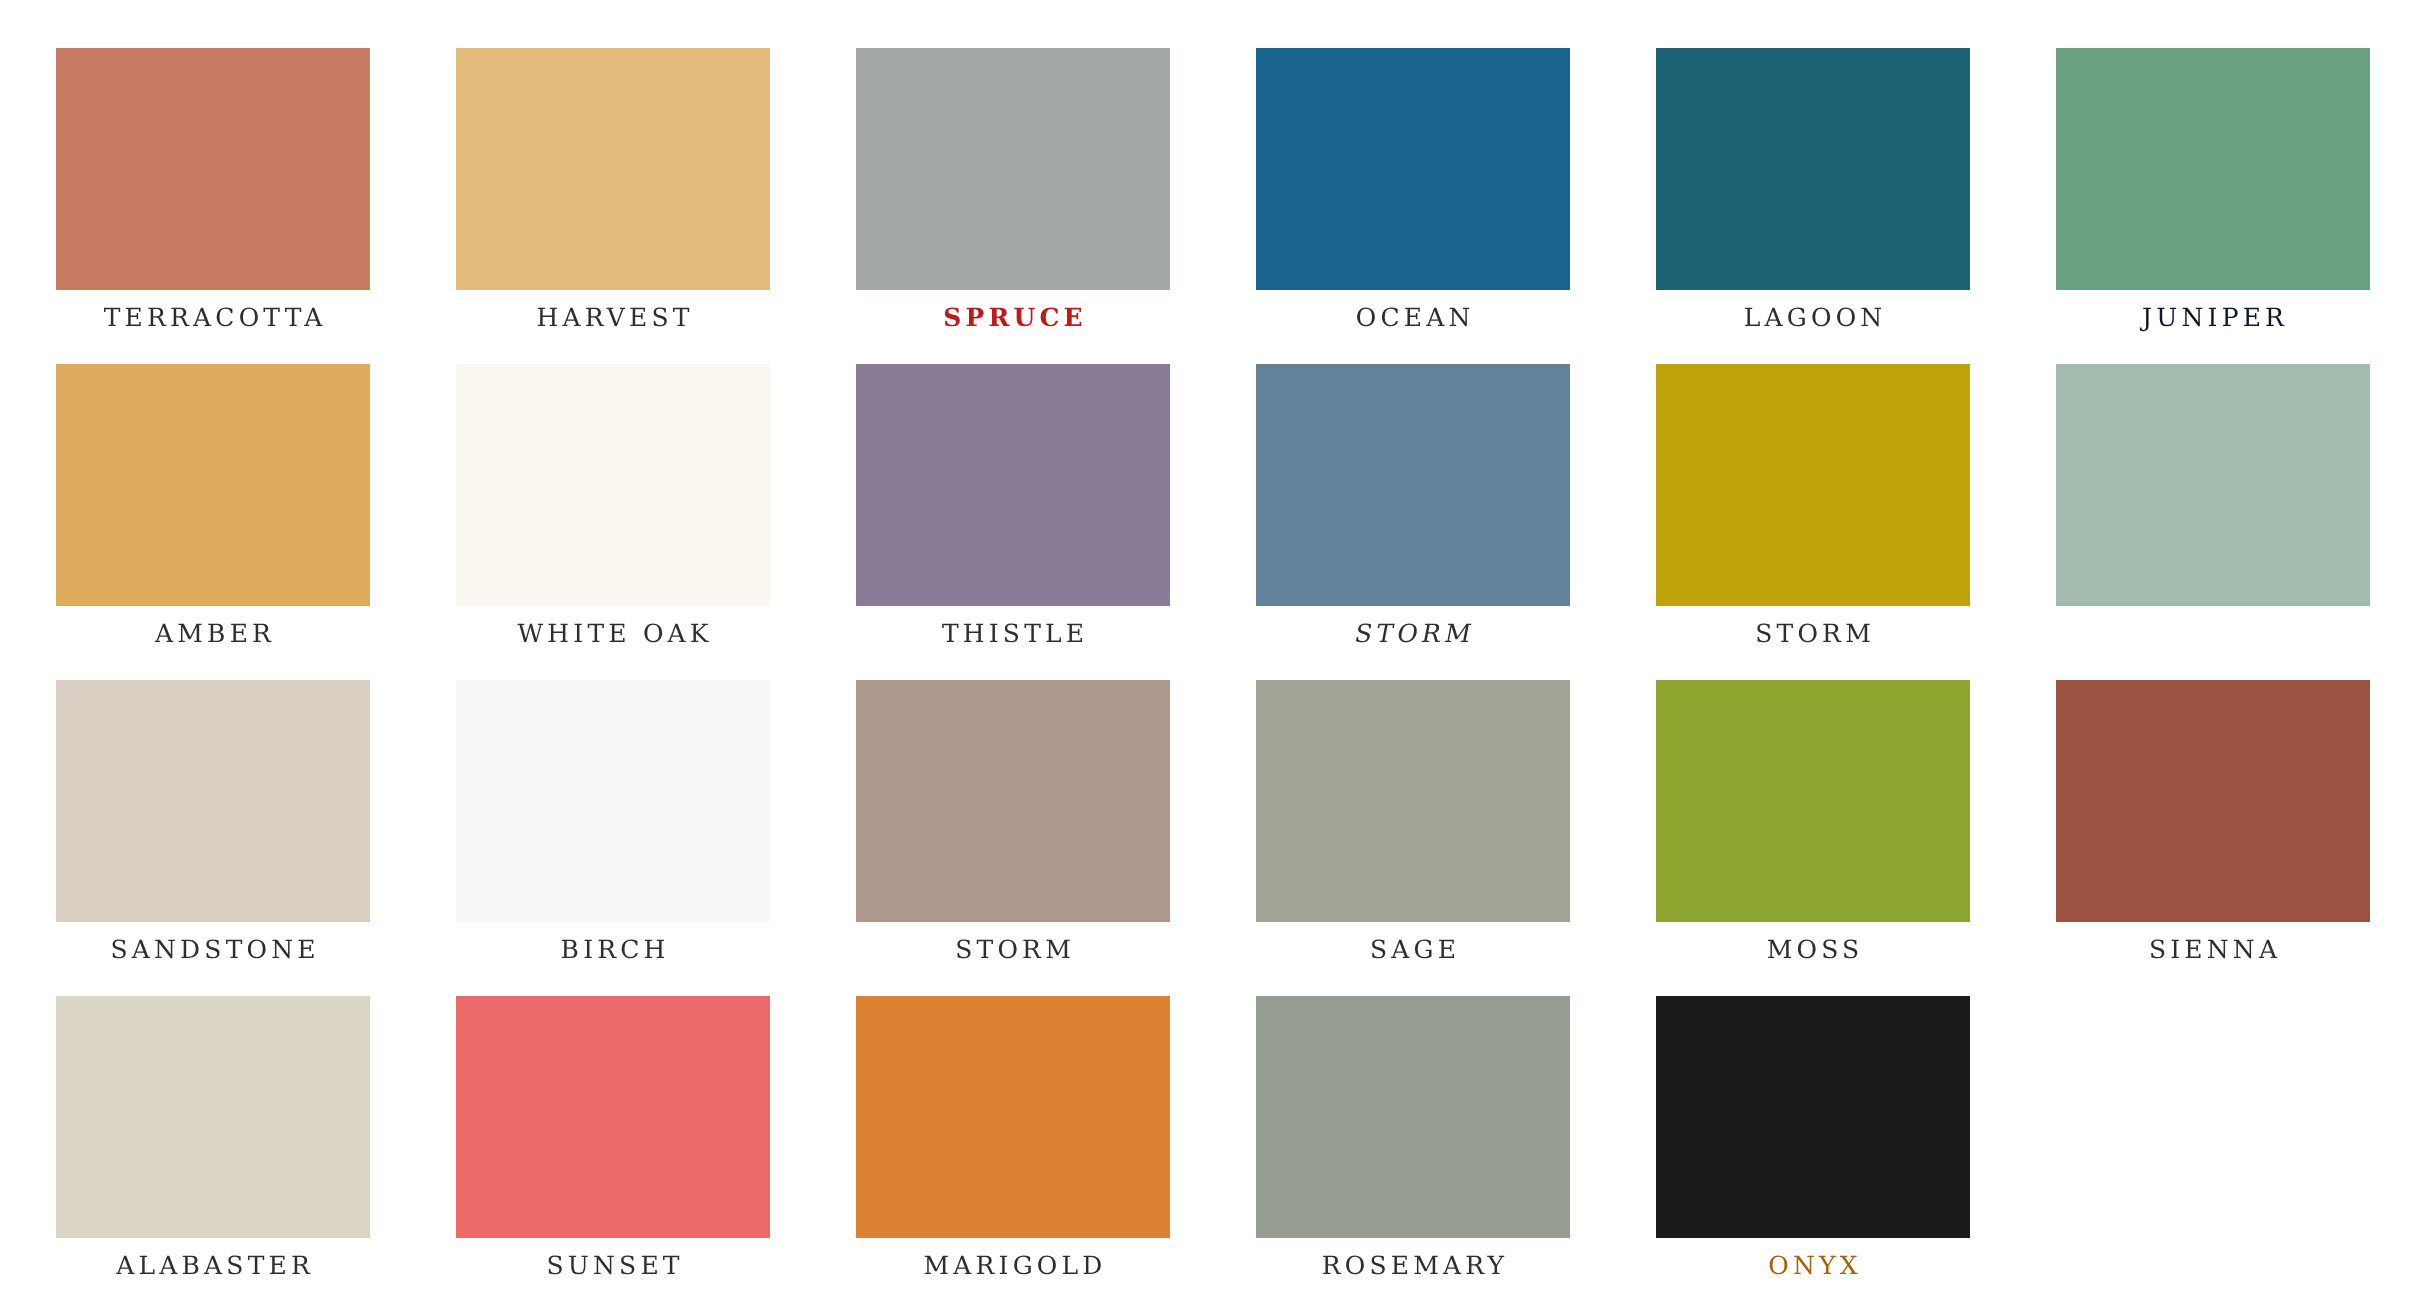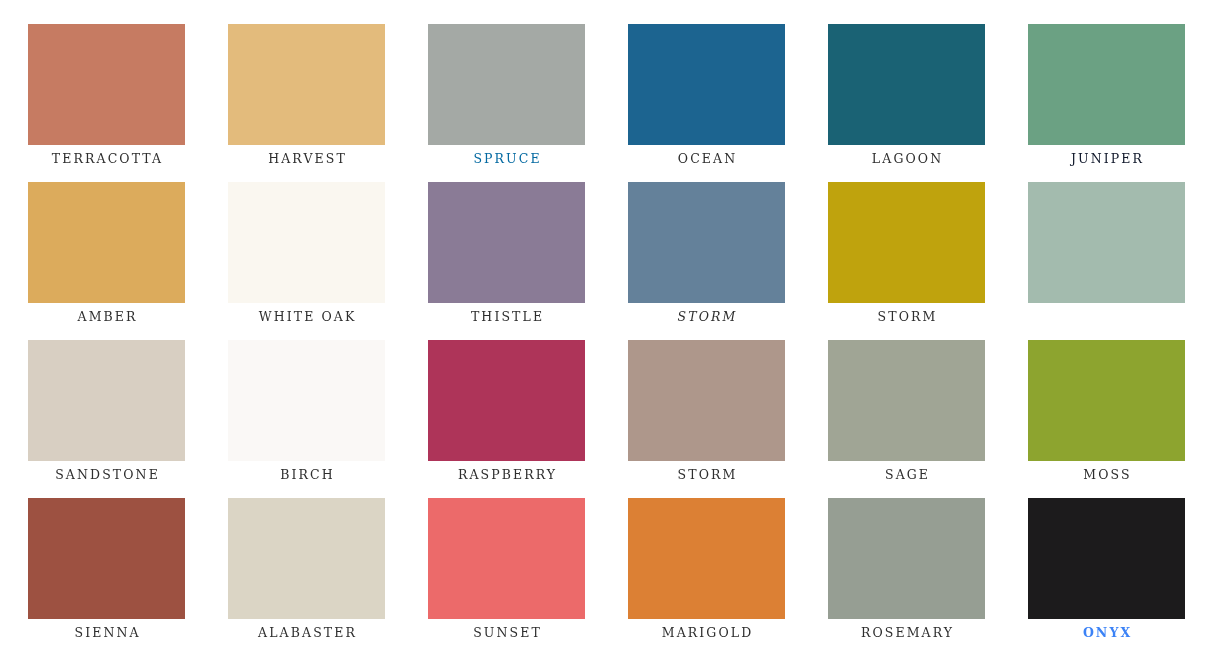--- a/index.html
+++ b/index.html
@@ -59,21 +59,21 @@
     <div class="swatch-cell">
       <div class="swatch-chip" style="background: rgb(198, 123, 98);"></div>
       <div class="swatch-label" style="color: rgb(46, 46, 46);">TERRACOTTA</div>
     </div>
     <div class="swatch-cell">
       <div class="swatch-chip" style="background: rgb(227, 187, 124);"></div>
       <div class="swatch-label" style="color: rgb(46, 46, 46);">HARVEST</div>
     </div>
     <div class="swatch-cell">
       <div class="swatch-chip" style="background: rgb(164, 169, 165);"></div>
-      <div class="swatch-label" style="color: #0369a1;">SPRUCE</div>
+      <div class="swatch-label" style="color: #b91c1c; font-weight: bold;">SPRUCE</div>
     </div>
     <div class="swatch-cell">
       <div class="swatch-chip" style="background: rgb(28, 100, 144);"></div>
       <div class="swatch-label" style="color: rgb(46, 46, 46);">OCEAN</div>
     </div>
     <div class="swatch-cell">
       <div class="swatch-chip" style="background: rgb(26, 98, 116);"></div>
       <div class="swatch-label" style="color: rgb(46, 46, 46);">LAGOON</div>
     </div>
     <div class="swatch-cell">
@@ -106,24 +106,20 @@
     </div>
     <div class="swatch-cell">
       <div class="swatch-chip" style="background: rgb(216, 207, 194);"></div>
       <div class="swatch-label" style="color: rgb(46, 46, 46);">SANDSTONE</div>
     </div>
     <div class="swatch-cell">
       <div class="swatch-chip" style="background: rgb(250, 248, 246);"></div>
       <div class="swatch-label" style="color: rgb(46, 46, 46);">BIRCH</div>
     </div>
     <div class="swatch-cell">
-      <div class="swatch-chip" style="background: rgb(174, 52, 89);"></div>
-      <div class="swatch-label" style="color: rgb(46, 46, 46);">RASPBERRY</div>
-    </div>
-    <div class="swatch-cell">
       <div class="swatch-chip" style="background: rgb(174, 151, 139);"></div>
       <div class="swatch-label" style="color: rgb(46, 46, 46);">STORM</div>
     </div>
     <div class="swatch-cell">
       <div class="swatch-chip" style="background: rgb(160, 165, 149);"></div>
       <div class="swatch-label" style="color: rgb(46, 46, 46);">SAGE</div>
     </div>
     <div class="swatch-cell">
       <div class="swatch-chip" style="background: rgb(141, 164, 47);"></div>
       <div class="swatch-label" style="color: rgb(46, 46, 46);">MOSS</div>
@@ -143,15 +139,15 @@
     <div class="swatch-cell">
       <div class="swatch-chip" style="background: rgb(220, 128, 52);"></div>
       <div class="swatch-label" style="color: rgb(46, 46, 46);">MARIGOLD</div>
     </div>
     <div class="swatch-cell">
       <div class="swatch-chip" style="background: rgb(150, 158, 147);"></div>
       <div class="swatch-label" style="color: rgb(46, 46, 46);">ROSEMARY</div>
     </div>
     <div class="swatch-cell">
       <div class="swatch-chip" style="background: rgb(28, 27, 28);"></div>
-      <div class="swatch-label" style="color: #3b82f6; font-weight: bold;">ONYX</div>
+      <div class="swatch-label" style="color: #a16207;">ONYX</div>
     </div>
   </div>
 
 </body></html>

